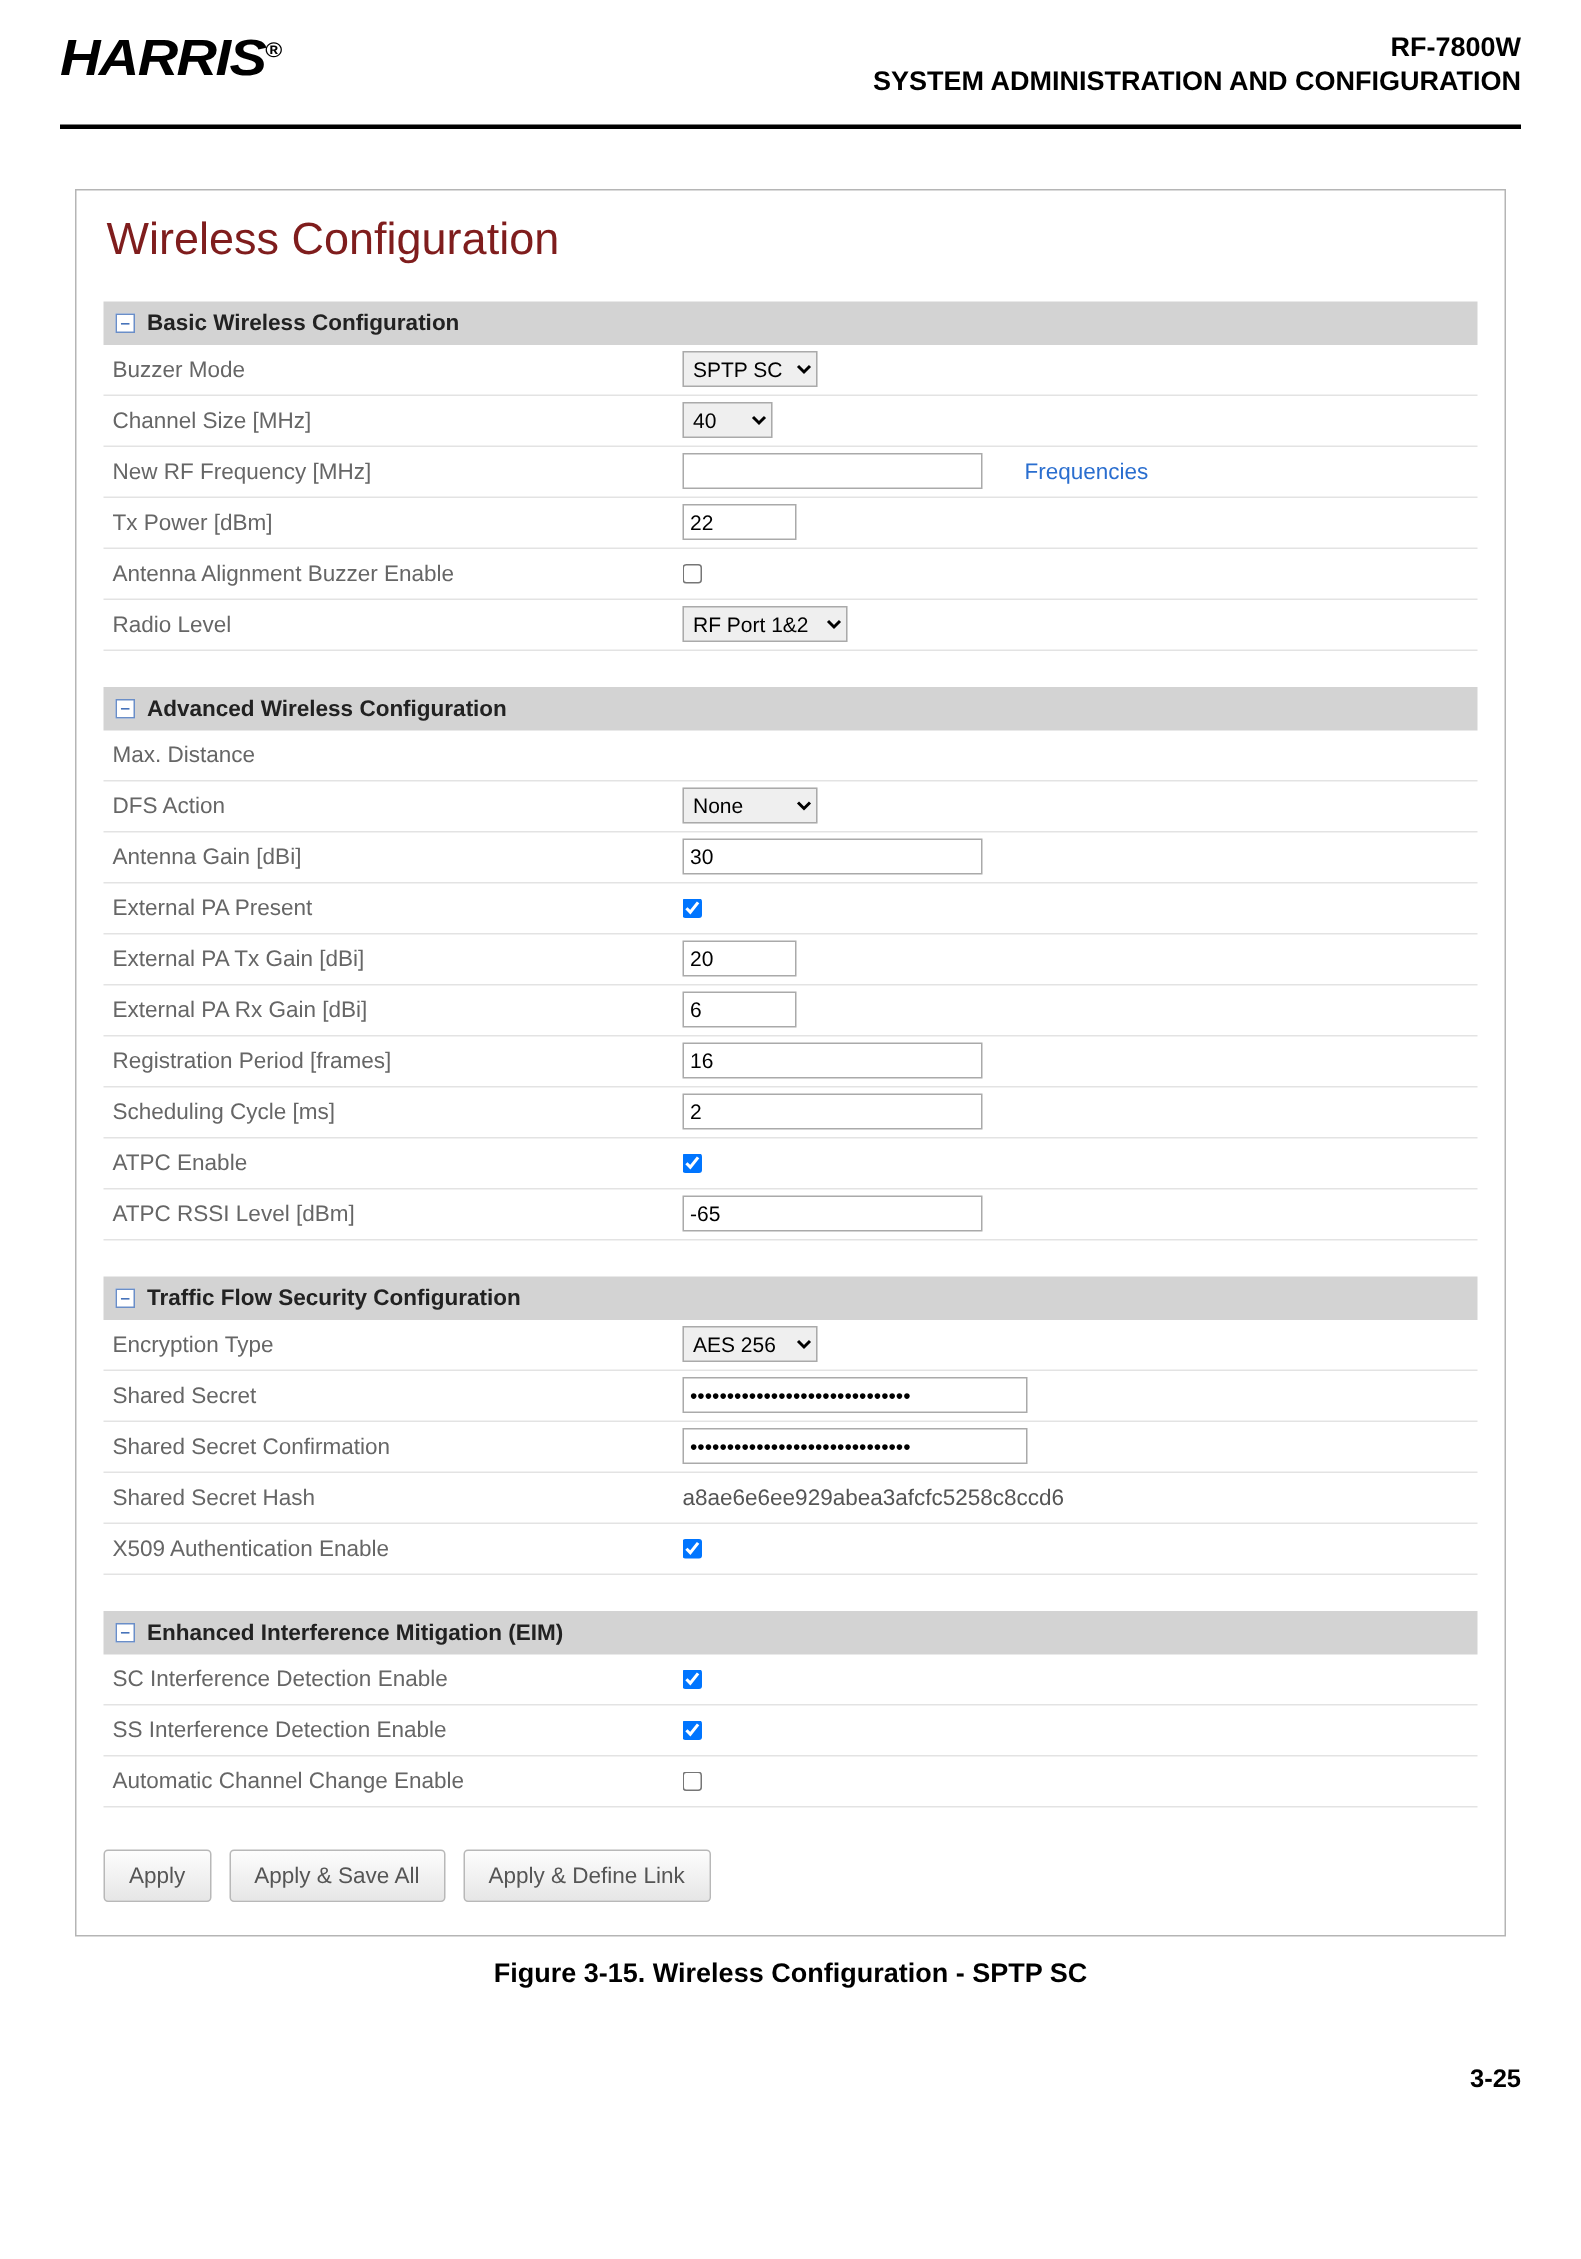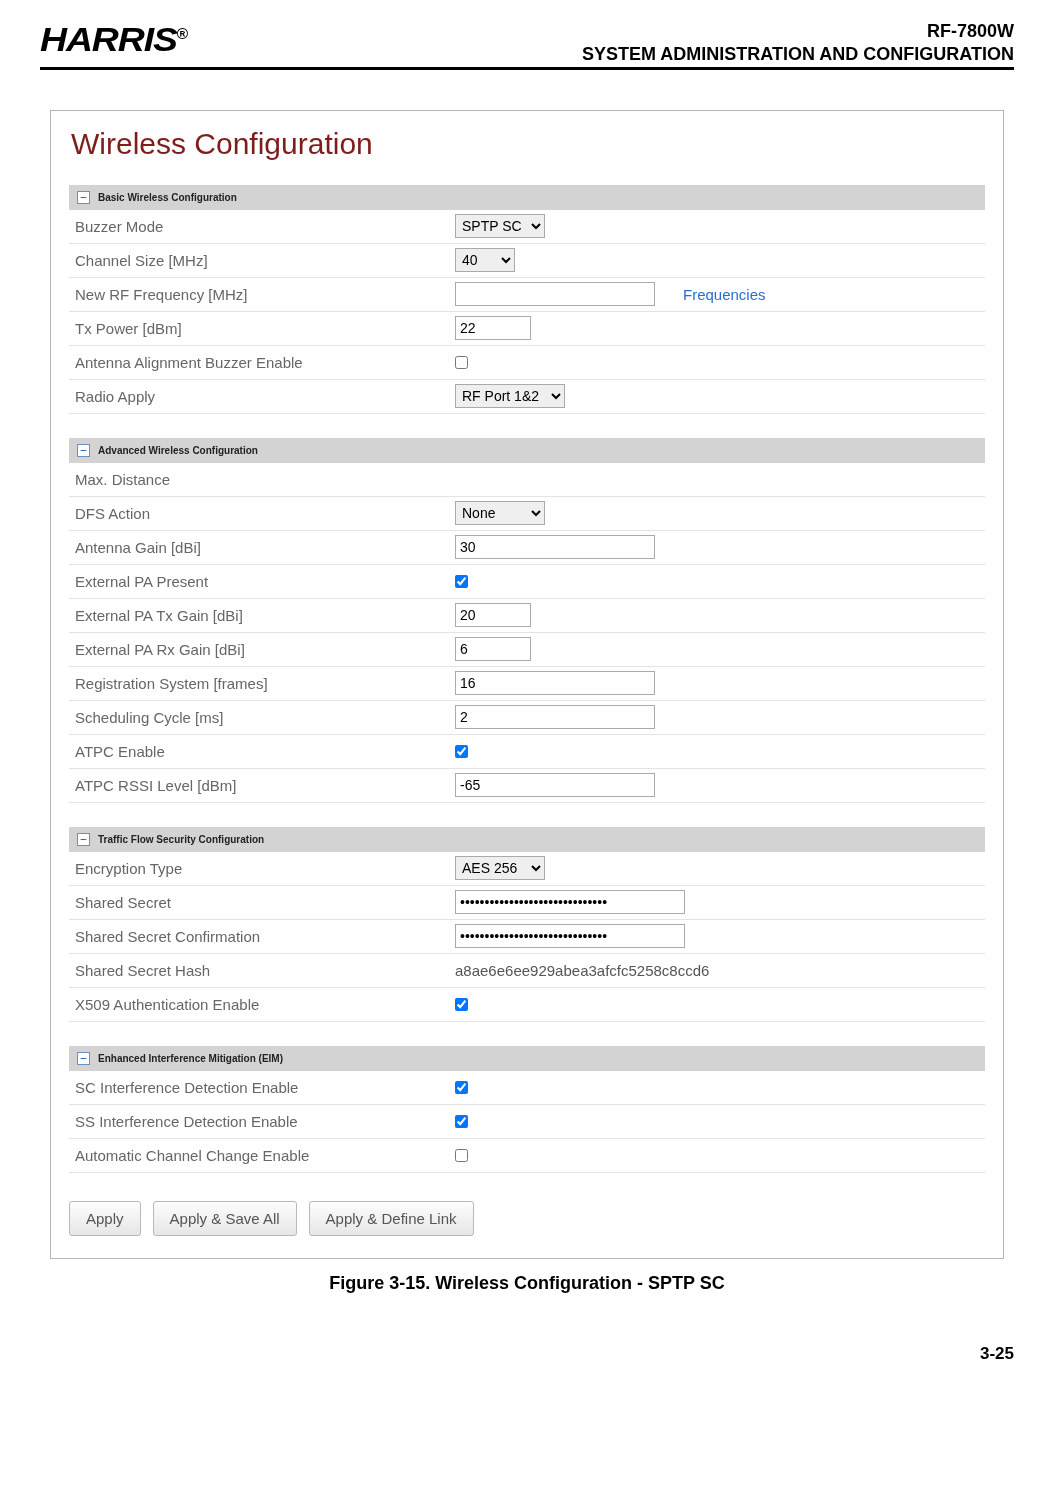--- a/index.html
+++ b/index.html
@@ -8,21 +8,21 @@
     background: #fff;
     width: 1054px;
     padding: 20px 40px 30px 40px;
     color: #000;
   }
   .page-header {
     display: flex;
     justify-content: space-between;
     align-items: flex-start;
     border-bottom: 3px solid #000;
-    padding-bottom: 0;
+    padding-bottom: 16px;
     margin-bottom: 40px;
   }
   .logo {
     font-family: "Arial Black", Arial, sans-serif;
     font-size: 34px;
     font-weight: 900;
     font-style: italic;
     letter-spacing: -1px;
     transform: scaleX(1.1);
     transform-origin: left;
@@ -58,21 +58,21 @@
     display: inline-flex;
     align-items: center;
     justify-content: center;
     font-size: 11px;
     line-height: 1;
     color: #2a5db0;
     font-family: monospace;
   }
   .section-title {
     font-weight: bold;
-    font-size: 10px;
+    font-size: 15px;
     color: #222;
   }
   .row {
     display: flex;
     align-items: center;
     border-bottom: 1px solid #e3e3e3;
     min-height: 34px;
     padding: 3px 6px;
   }
   .row-label {
@@ -196,21 +196,21 @@
   </div>
 
   <div class="row">
     <div class="row-label">Antenna Alignment Buzzer Enable</div>
     <div class="row-control">
       <input type="checkbox" style="">
     </div>
   </div>
 
   <div class="row">
-    <div class="row-label">Radio Apply</div>
+    <div class="row-label">Radio Level</div>
     <div class="row-control">
       <select style="width:110px">
         <option>RF Port 1&amp;2</option>
       </select>
     </div>
   </div>
 
   <div class="section-header">
     <span class="collapse-icon">−</span>
     <span class="section-title">Advanced Wireless Configuration</span>
@@ -251,21 +251,21 @@
   </div>
 
   <div class="row">
     <div class="row-label">External PA Rx Gain [dBi]</div>
     <div class="row-control">
       <input type="text" class="w70" value="6" style="">
     </div>
   </div>
 
   <div class="row">
-    <div class="row-label">Registration System [frames]</div>
+    <div class="row-label">Registration Period [frames]</div>
     <div class="row-control">
       <input type="text" class="w200" value="16" style="">
     </div>
   </div>
 
   <div class="row">
     <div class="row-label">Scheduling Cycle [ms]</div>
     <div class="row-control">
       <input type="text" class="w200" value="2" style="">
     </div>

